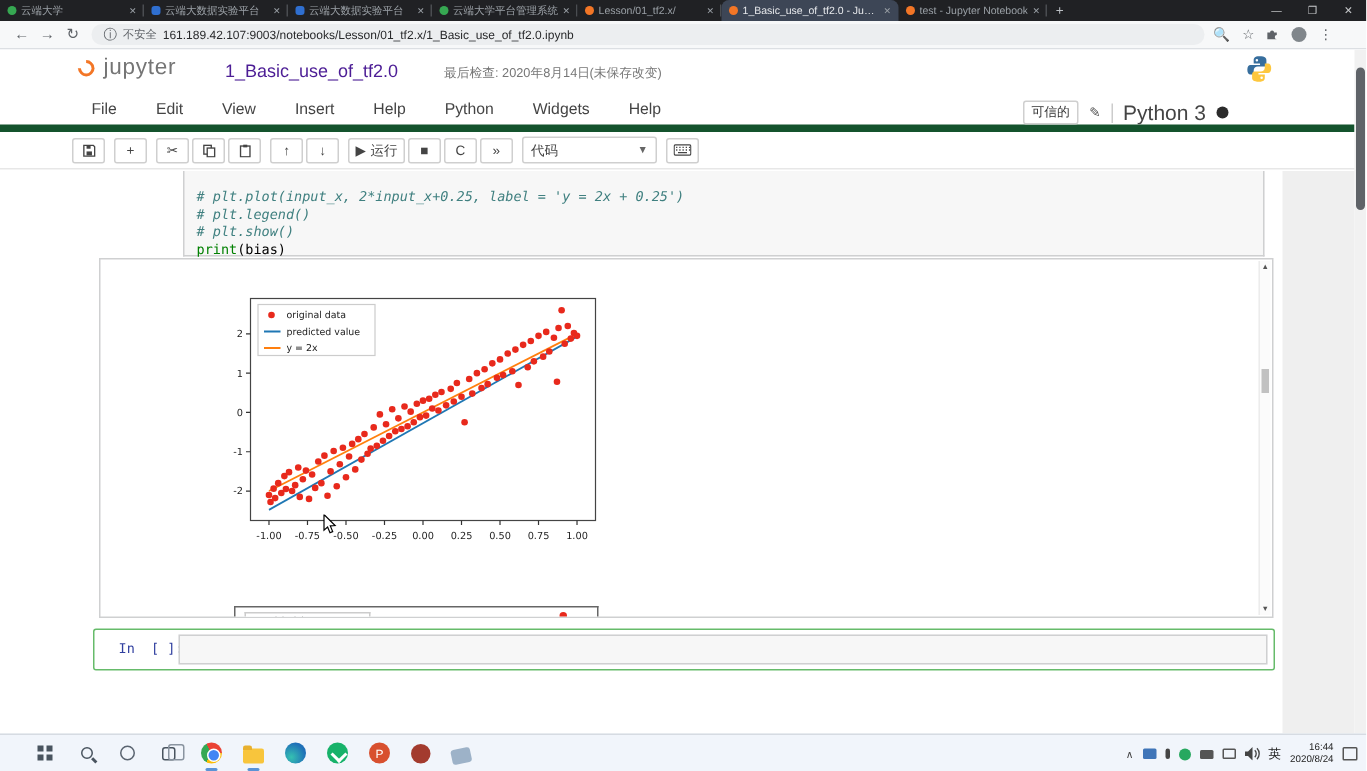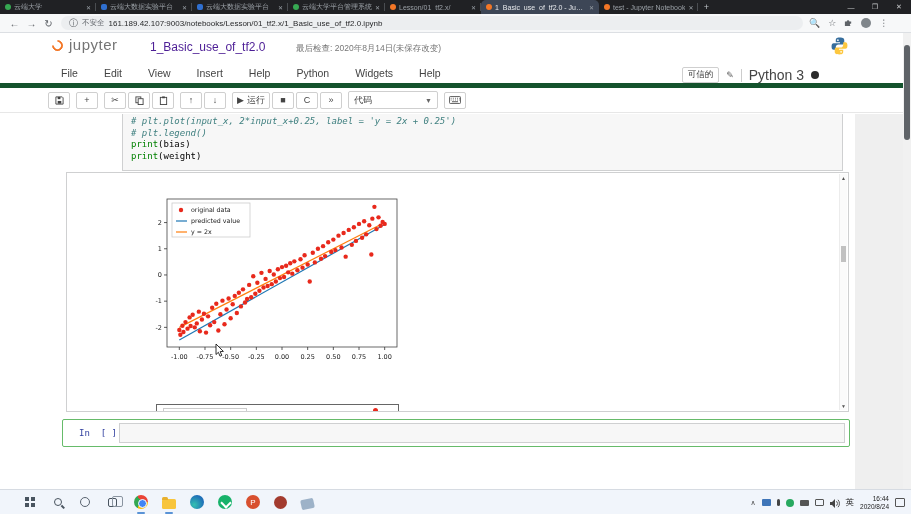--- a/index.html
+++ b/index.html
@@ -64,21 +64,21 @@
           display:flex; align-items:center; font-size:9px; color:#444; padding:0 5px; justify-content:space-between; }
   .caret { font-size:7px; color:#666; }
 
   
   .nb-body-gray { position:absolute; left:855px; top:81px; width:48px; height:375px; background:#efefef; }
   .pg-scrollbar { position:absolute; left:903px; top:0; width:8px; height:456px; background:#f1f1f1; }
   .pg-thumb { position:absolute; left:1px; top:12px; width:6px; height:95px; background:#5f6368; border-radius:3px; }
 
   .code-cell { position:absolute; left:122px; top:81px; width:721px; height:57px; background:#f7f7f7;
                border:1px solid #cfd0d1; border-top:none;
-               font-family:"DejaVu Sans Mono", monospace; font-size:9px; line-height:11.5px; padding:2px 8px; }
+               font-family:"DejaVu Sans Mono", monospace; font-size:9px; line-height:11.5px; padding:13px 8px; }
   .cm-comment { color:#408080; font-style:italic; }
   .cm-builtin { color:#008000; }
 
   .output-box { position:absolute; left:66px; top:139px; width:783px; height:240px; background:#fff;
                 border:1px solid #cfd0d1; overflow:hidden; }
   .step-line { position:absolute; left:72px; font-family:"DejaVu Sans Mono", monospace; font-size:9px;
                color:#111; white-space:pre; }
   .fig1-wrap { position:absolute; left:74px; top:20px; width:262px; height:178px; }
   .cursor-arrow { position:absolute; left:74px; top:150px; }
   .out-scrollbar { position:absolute; right:1px; top:1px; bottom:1px; width:8px; background:#fbfbfb; border-left:1px solid #ececec; }
@@ -302,20 +302,21 @@
 
     <div class="nb-body-gray"></div>
     <div class="pg-scrollbar">
       <div class="pg-thumb"></div>
     </div>
 
     <div class="code-cell">
       <div id="code-holder">
           <div class="code-line"><span class="cm-comment"># plt.plot(input_x, 2*input_x+0.25, label = 'y = 2x + 0.25')</span></div>
           <div class="code-line"><span class="cm-comment"># plt.legend()</span></div>
+          <div class="code-line"><span class="cm-comment"># plt.show()</span></div>
           <div class="code-line"><span class="cm-builtin">print</span><span>(bias)</span></div>
           <div class="code-line"><span class="cm-builtin">print</span><span>(weight)</span></div>
         </div>
     </div>
 
     <div class="output-box">
 
       <div class="fig1-wrap">
         <svg id="fig1-svg" width="262" height="178" viewBox="0 0 262 178">
             <rect x="26" y="6" width="230" height="148" fill="#fff" stroke="#444" stroke-width="0.8"></rect>

